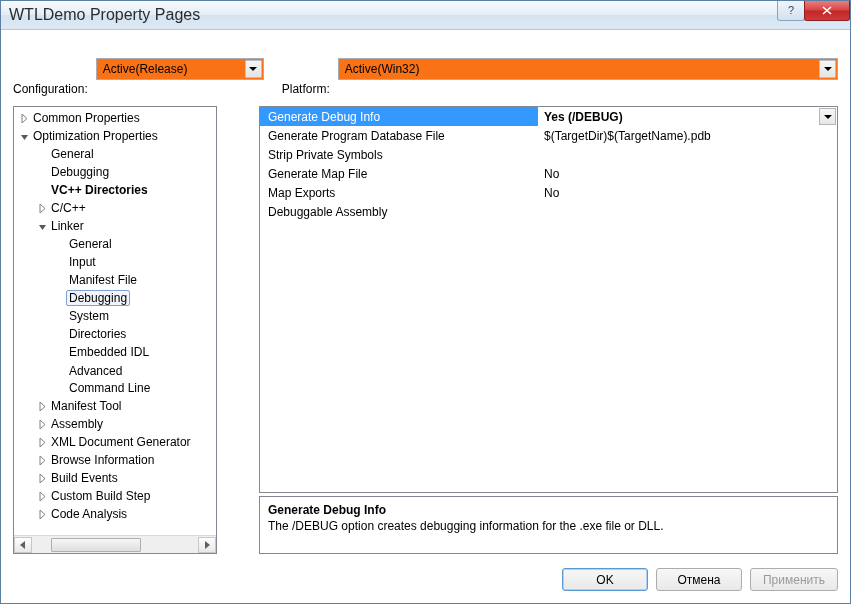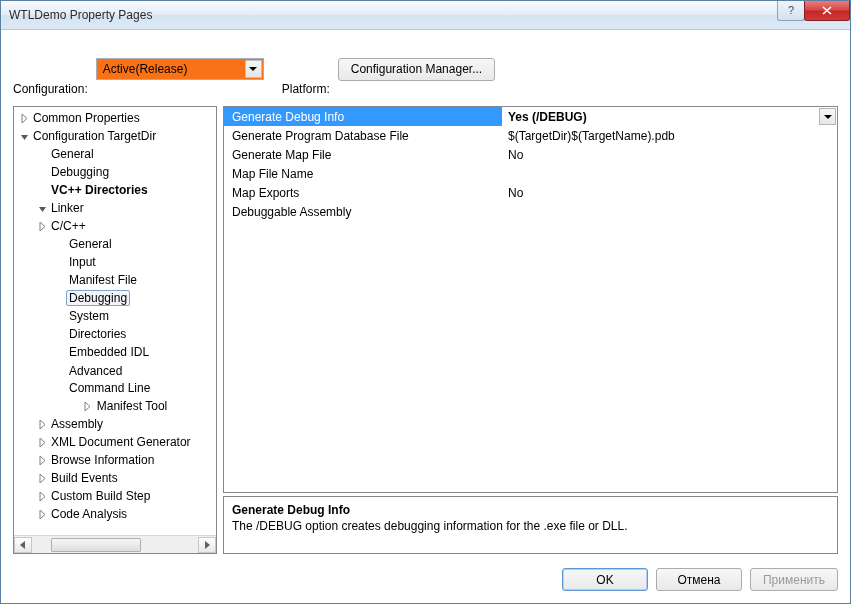--- a/index.html
+++ b/index.html
@@ -15,21 +15,21 @@
   flex-direction: column;
 }
 .titlebar {
   height: 29px;
   background: linear-gradient(#f7fbff, #e4edf7 48%, #d5e3f1 52%, #dde9f5);
   border-bottom: 1px solid #b9c6d3;
   display: flex;
   align-items: center;
   padding: 0 0 0 8px;
 }
-.titlebar .title { flex: 1; color: #2b2b2b; font-size: 12px; }
+.titlebar .title { flex: 1; color: #2b2b2b; font-size: 16px; }
 .titlebar .winbtns { display: flex; height: 20px; margin-top: -9px; }
 .titlebar .winbtn {
   width: 28px; height: 20px;
   border: 1px solid #8aa3bd; border-top: none;
   border-radius: 0 0 3px 3px;
   margin-left: -1px;
   display: flex; align-items: center; justify-content: center;
   background: linear-gradient(#eef4fb, #d3e1ef);
   font-size: 11px; color: #2b4d6f;
 }
@@ -94,21 +94,21 @@
 .tree-label { padding: 0 3px; }
 .tree-label.sel { border:1px solid #7da2ce; background:#f1f5fb; border-radius:2px; padding: 0 2px;}
 .hscroll {
   height: 18px; background:#f0f0f0; border-top:1px solid #d8d8d8;
   display:flex; align-items:center;
 }
 .hscroll .sbtn{width:18px;height:16px;border:1px solid #c8c8c8;background:linear-gradient(#fdfdfd,#e8e8e8);display:flex;align-items:center;justify-content:center;}
 .hscroll .track{flex:1;height:16px;background:#efefef;display:flex;align-items:center;padding:0 1px;}
 .hscroll .thumb{width:90px;height:14px;background:linear-gradient(#f6f6f6,#dedede);border:1px solid #b0b0b0;border-radius:1px;margin-left:18px;}
 .rightpanel {
-  flex:1; display:flex; flex-direction:column; gap:3px; min-width:0;
+  flex:1; display:flex; flex-direction:column; gap:3px; min-width:0;margin-left:36px;
 }
 .gridwrap { flex:1; border:1px solid #828790; background:#fff; display:flex; flex-direction:column; }
 .grid { flex:1; overflow:auto; }
 .grow { display:flex; height:19px; align-items:stretch; }
 .gcell-name { width:278px; padding:1px 6px 0 8px; display:flex; align-items:center; }
 .gcell-val { flex:1; padding:1px 4px 0 6px; display:flex; align-items:center; border-left:0px; position:relative;}
 .grow.sel .gcell-name { background:#3399ff; color:#fff; }
 .grow.sel .gcell-val { font-weight:bold; }
 .grow.sel .ddbtn {
   width:17px; height:17px; position:absolute; right:1px; top:1px;
@@ -155,70 +155,77 @@
   <span class="lbl">Configuration:</span>
   <div class="combo" style="width:168px">
     <span>Active(Release)</span>
     <div class="arrow">
         <svg viewBox="0 0 8 4">
           <path d="M0 0 L4 4 L8 0 Z" fill="#000"></path>
         </svg>
       </div>
   </div>
   <span class="lbl" style="margin-left:10px">Platform:</span>
-  <div class="bigbtn">Configuration Manager...</div>
+  <div class="combo" style="flex:1">
+    <span>Active(Win32)</span>
+    <div class="arrow">
+        <svg viewBox="0 0 8 4">
+          <path d="M0 0 L4 4 L8 0 Z" fill="#000"></path>
+        </svg>
+      </div>
+  </div>
 </div>
 
 <div class="content">
   <div class="treepanel">
     <div class="tree" id="tree">
         <div class="tree-row" style="padding-left: 4px;">
           <span class="tw">
             <svg viewBox="0 0 9 9">
               <path d="M2 0 L7 4.5 L2 9 Z" fill="none" stroke="#808080" stroke-width="1"></path>
             </svg>
           </span>
           <span class="tree-label">Common Properties</span>
         </div>
         <div class="tree-row" style="padding-left: 4px;">
           <span class="tw">
             <svg viewBox="0 0 9 9">
               <path d="M1 3 L8 3 L4.5 8 Z" fill="#595959"></path>
             </svg>
           </span>
-          <span class="tree-label">Configuration TargetDir</span>
+          <span class="tree-label">Optimization Properties</span>
         </div>
         <div class="tree-row" style="padding-left: 22px;">
           <span class="tw"></span>
           <span class="tree-label">General</span>
         </div>
         <div class="tree-row" style="padding-left: 22px;">
           <span class="tw"></span>
           <span class="tree-label">Debugging</span>
         </div>
         <div class="tree-row" style="padding-left: 22px; font-weight: bold;">
           <span class="tw"></span>
           <span class="tree-label">VC++ Directories</span>
         </div>
         <div class="tree-row" style="padding-left: 22px;">
           <span class="tw">
             <svg viewBox="0 0 9 9">
+              <path d="M2 0 L7 4.5 L2 9 Z" fill="none" stroke="#808080" stroke-width="1"></path>
+            </svg>
+          </span>
+          <span class="tree-label">C/C++</span>
+        </div>
+        <div class="tree-row" style="padding-left: 22px;">
+          <span class="tw">
+            <svg viewBox="0 0 9 9">
               <path d="M1 3 L8 3 L4.5 8 Z" fill="#595959"></path>
             </svg>
           </span>
           <span class="tree-label">Linker</span>
         </div>
-        <div class="tree-row" style="padding-left: 22px;">
-          <span class="tw">
-            <svg viewBox="0 0 9 9">
-              <path d="M2 0 L7 4.5 L2 9 Z" fill="none" stroke="#808080" stroke-width="1"></path>
-            </svg>
-          </span>
-          <span class="tree-label">C/C++</span>
-        </div>
         <div class="tree-row" style="padding-left: 40px;">
           <span class="tw"></span>
           <span class="tree-label">General</span>
         </div>
         <div class="tree-row" style="padding-left: 40px;">
           <span class="tw"></span>
           <span class="tree-label">Input</span>
         </div>
         <div class="tree-row" style="padding-left: 40px;">
           <span class="tw"></span>
@@ -241,21 +248,21 @@
           <span class="tree-label">Embedded IDL</span>
         </div>
         <div class="tree-row" style="padding-left: 40px; align-items: flex-end;">
           <span class="tw"></span>
           <span class="tree-label">Advanced</span>
         </div>
         <div class="tree-row" style="padding-left: 40px;">
           <span class="tw"></span>
           <span class="tree-label">Command Line</span>
         </div>
-        <div class="tree-row" style="padding-left: 22px; justify-content: center;">
+        <div class="tree-row" style="padding-left: 22px;">
           <span class="tw">
             <svg viewBox="0 0 9 9">
               <path d="M2 0 L7 4.5 L2 9 Z" fill="none" stroke="#808080" stroke-width="1"></path>
             </svg>
           </span>
           <span class="tree-label">Manifest Tool</span>
         </div>
         <div class="tree-row" style="padding-left: 22px;">
           <span class="tw">
             <svg viewBox="0 0 9 9">
@@ -336,29 +343,29 @@
               </div>
             </div>
           </div>
           <div class="grow">
             <div class="gcell-name">Generate Program Database File</div>
             <div class="gcell-val">
               <span>$(TargetDir)$(TargetName).pdb</span>
             </div>
           </div>
           <div class="grow">
+            <div class="gcell-name">Strip Private Symbols</div>
+            <div class="gcell-val">
+              <span></span>
+            </div>
+          </div>
+          <div class="grow">
             <div class="gcell-name">Generate Map File</div>
             <div class="gcell-val">
               <span>No</span>
-            </div>
-          </div>
-          <div class="grow">
-            <div class="gcell-name">Map File Name</div>
-            <div class="gcell-val">
-              <span></span>
             </div>
           </div>
           <div class="grow">
             <div class="gcell-name">Map Exports</div>
             <div class="gcell-val">
               <span>No</span>
             </div>
           </div>
           <div class="grow">
             <div class="gcell-name">Debuggable Assembly</div>

